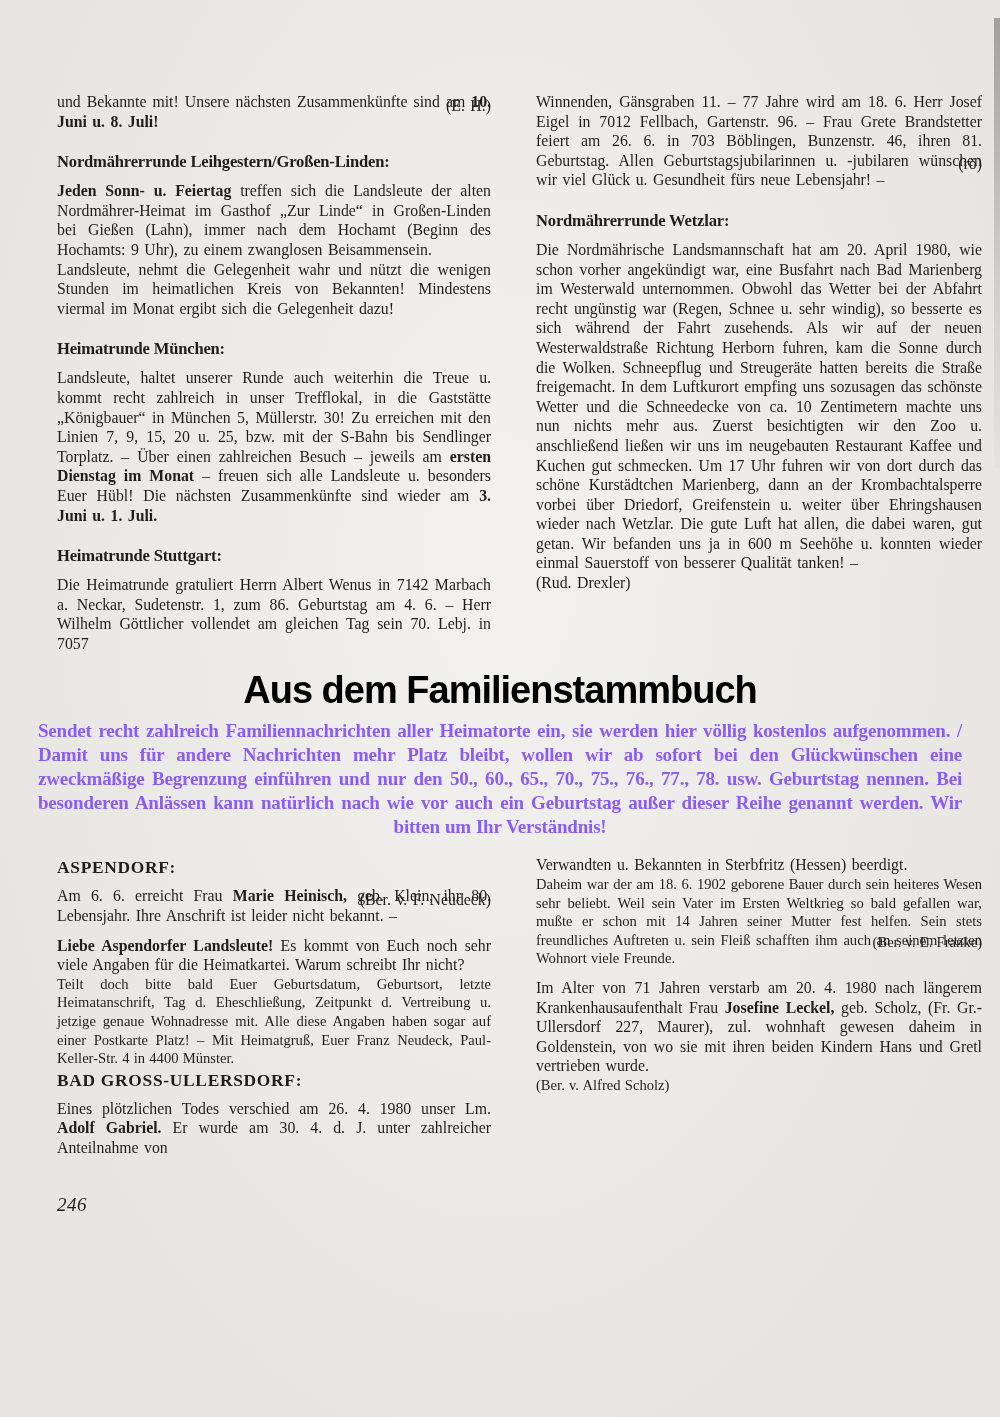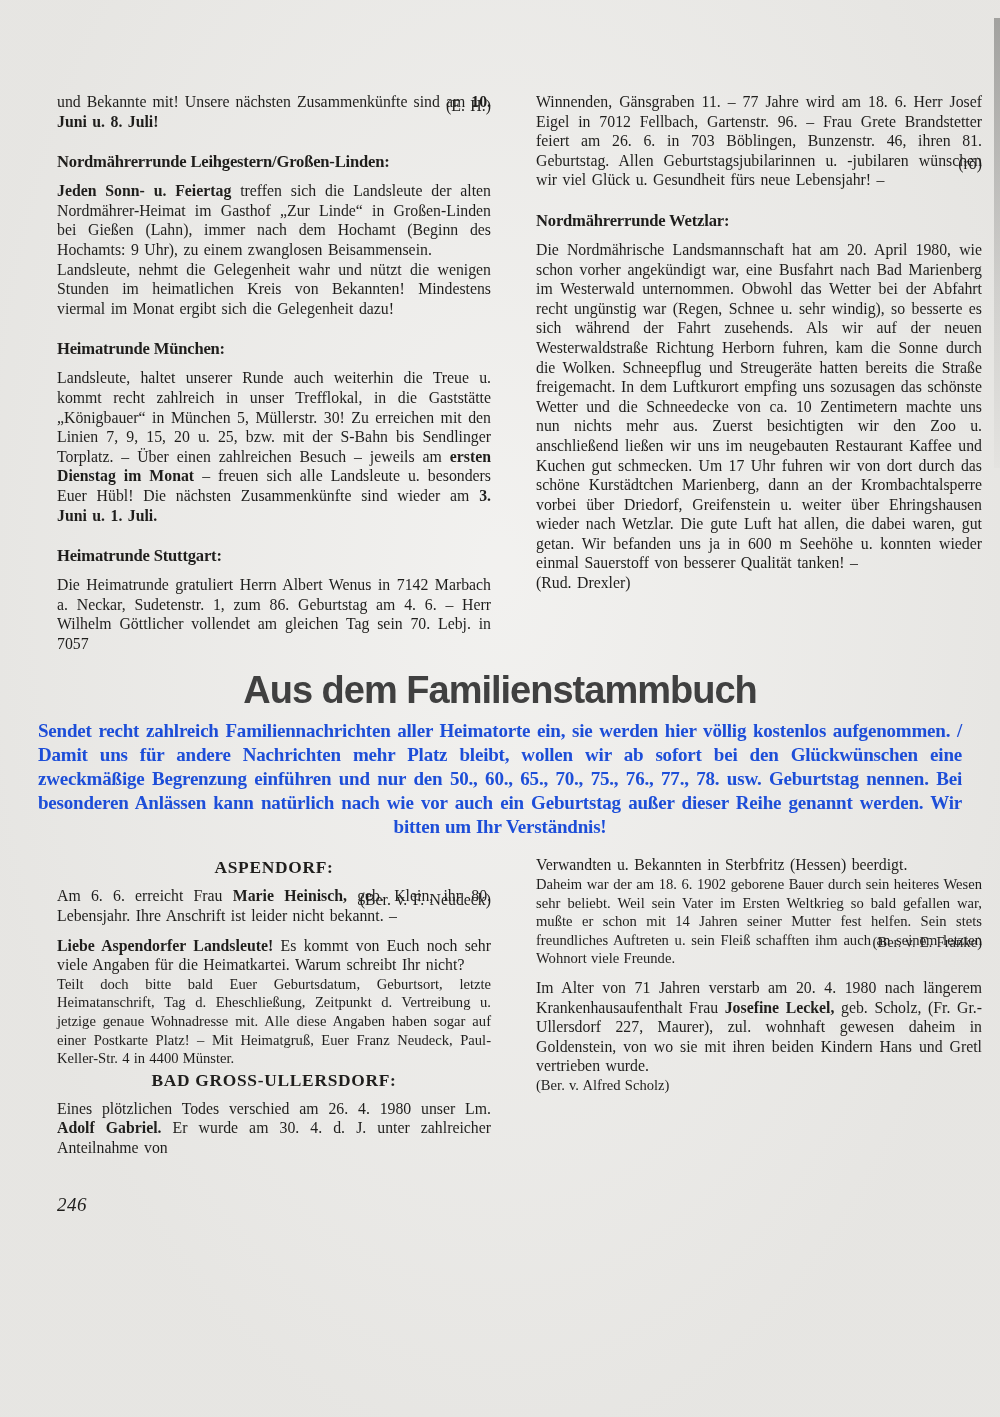--- a/index.html
+++ b/index.html
@@ -17,38 +17,38 @@
   .sheet{padding-top:92px;}
   .cols{display:flex;gap:45px;padding-left:57px;padding-right:36px;}
   .col-l{width:434px;flex:0 0 434px;}
   .col-r{width:446px;flex:0 0 446px;}
   .block{margin:0;text-align:justify;font-size:15.8px;line-height:19.6px;word-spacing:1.5px;position:relative;}
   .block.small{font-size:14.6px;line-height:18.6px;word-spacing:0.6px;}
   .block.heading{
     font-weight:bold;text-align:left;font-size:16.6px;line-height:20px;
     letter-spacing:-0.2px;margin:21px 0 9px;word-spacing:0;
   }
-  .block.heading.place{font-size:17.4px;letter-spacing:0.7px;margin-top:2px;text-align:center;}
+  .block.heading.place{font-size:17.4px;letter-spacing:0.7px;margin-top:2px;}
   .block.gap{margin-top:10px;}
   .block.xgap{margin-top:52px;}
   .block.alignright{text-align:left;}
   .b{font-weight:bold;}
   .sig{position:absolute;right:0;bottom:16px;font-weight:normal;}
   .title-band{text-align:center;margin:16px 0 8px;}
   .main-title{
     font-family:"Liberation Sans", sans-serif;font-weight:bold;
-    font-size:38px;line-height:42px;letter-spacing:-1px;color:#404040;
+    font-size:38px;line-height:42px;letter-spacing:-1px;color:#000000;
   }
   .intro{
     width:924px;margin:0 auto;
     font-weight:bold;font-size:19px;line-height:24px;
     text-align:justify;text-align-last:center;
     letter-spacing:-0.2px;word-spacing:0.5px;color:#17161 4;
   }
-  .intro{color:#1d4ed8;}
+  .intro{color:#8b5cf6;}
   .bottom{margin-top:16px;}
   .page-number{margin:36px 0 0 57px;font-size:19px;letter-spacing:0.5px;font-style:italic;}
 </style>
 </head>
 <body>
 
 <div class="scan-edge"></div>
 
 <div class="sheet">
 

